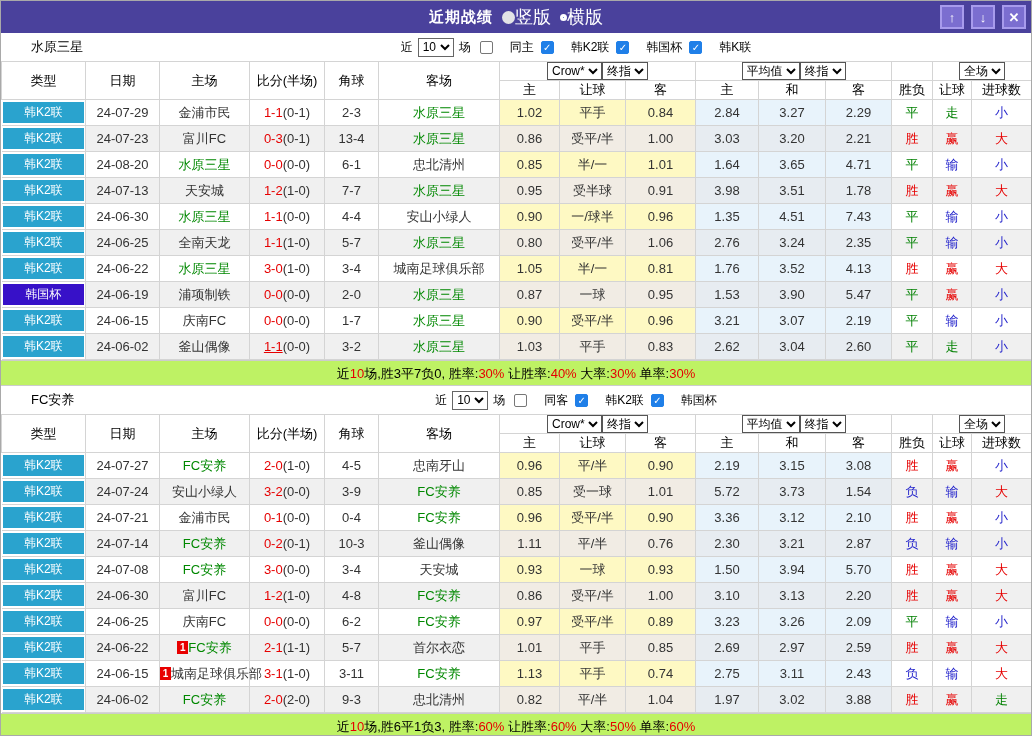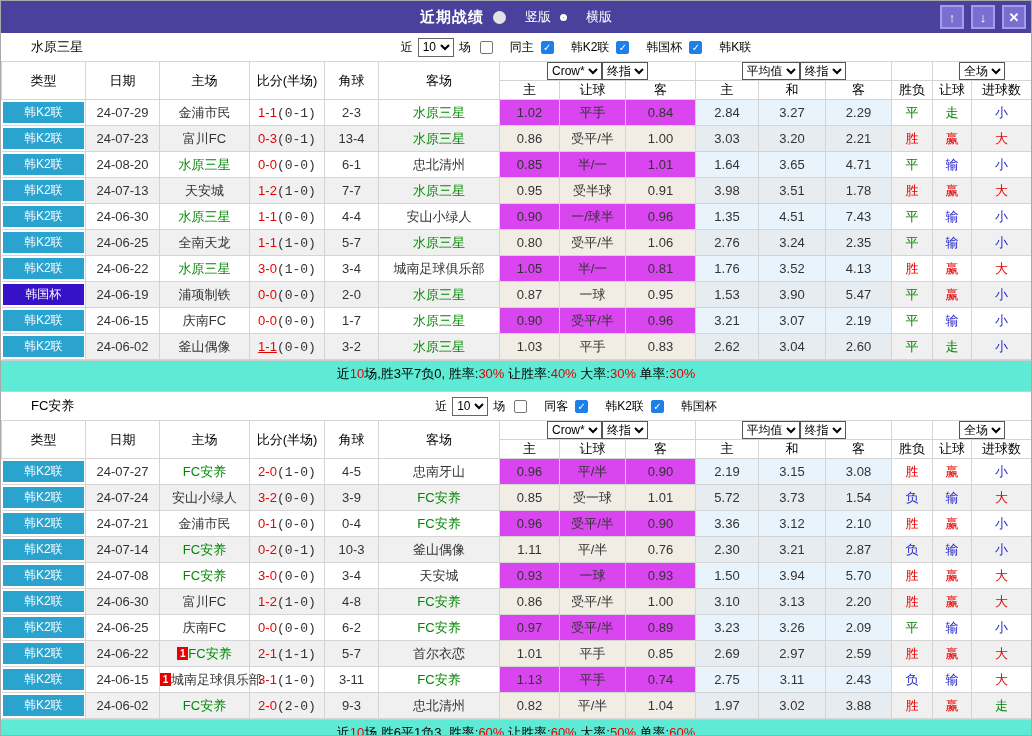--- a/index.html
+++ b/index.html
@@ -4,21 +4,21 @@
 <style>
   * { box-sizing: border-box; }
   html,body { margin:0; padding:0; background:#fff; }
   body { font-family:"Liberation Sans","DejaVu Sans",sans-serif; }
   .page { width:1032px; height:736px; border:1px solid #a9a9a9; background:#fff; overflow:hidden; }
 
   
   .titlebar { height:32px; background:#4a419c; position:relative; display:flex; align-items:center; justify-content:center; color:#fff; }
   .title-group { display:flex; align-items:center; gap:9px; }
   .tb-title { font-size:15px; font-weight:bold; letter-spacing:1px; }
-  .radio-opt { display:flex; align-items:center; gap:19px; font-size:13px; cursor:default; }
+  .radio-opt { display:flex; align-items:center; gap:0; font-size:18px; cursor:default; }
   .radio-dot { width:13px; height:13px; border-radius:50%; background:#e3e3e6; display:inline-block; }
   .radio-ring { width:7px; height:7px; border-radius:50%; border:3px solid #fff; background:#3f63c8; display:inline-block; }
   .tb-buttons { position:absolute; right:5px; top:4px; display:flex; gap:7px; }
   .tb-btn { width:24px; height:24px; background:#7b6ed0; border:2px solid #a79bec; color:#fff; font-size:13px; font-weight:bold; display:flex; align-items:center; justify-content:center; cursor:pointer; padding:0; line-height:1; }
 
   
   .filter-row { height:28px; position:relative; display:flex; align-items:center; background:#fff; }
   .section-title { position:absolute; left:30px; font-size:13px; color:#000; }
   .filter-controls { margin:0 auto; display:flex; align-items:center; gap:3px; font-size:12px; color:#000; padding-left:120px; }
   .filter-controls select { font-size:12px; height:19px; border:1px solid #666; background:#fff; margin:0 2px; }
@@ -31,37 +31,37 @@
   table { width:100%; border-collapse:collapse; table-layout:fixed; }
   th, td { border:1px solid #d4d4d4; text-align:center; padding:0; font-weight:normal; overflow:visible; white-space:nowrap; }
   thead th { font-size:13px; color:#000; background:#fff; }
   .th-group { height:19px; }
   .th-sub { height:19px; }
   .th-static { font-size:13px; }
   thead select { font-size:12px; height:18px; border:1px solid #555; background:#fff; vertical-align:middle; }
   tbody td { height:26px; font-size:13px; color:#333; }
   tr.odd td { background:#fff; }
   tr.even td { background:#f0f0f0; }
-  tr.odd td.col-odds { background:#d946ef; }
+  tr.odd td.col-odds { background:#fef9c3; }
   tr.even td.col-odds { background:#f1ece4; }
   tr.odd td.col-avg { background:#e8f3fb; }
   tr.even td.col-avg { background:#e7ecf1; }
   td.type-cell { padding:0 1px; background:#fff !important; border-left:none; }
   .type-badge { margin:2px 0; height:21px; line-height:21px; color:#fff; font-size:12px; }
   .focal { color:#008800; }
   .score-main { color:#e60000; }
   .score-main.u { text-decoration:underline; }
-  .score-half { color:#333;font-family:Liberation Mono, monospace; }
+  .score-half { color:#333; }
   .red-card { display:inline-block; background:#e80000; color:#fff; width:11px; height:13px; line-height:13px; font-size:10px; font-weight:bold; vertical-align:1px; }
   .oc-r { color:#e60000; }
   .oc-g { color:#008000; }
   .oc-b { color:#2626cc; }
 
   
-  .summary { height:32px; line-height:25px; text-align:center; font-size:13px; color:#000; border-top:1px solid #ccc; border-bottom:1px solid #ccc; background:#5eead4; }
+  .summary { height:26px; line-height:25px; text-align:center; font-size:13px; color:#000; border-top:1px solid #ccc; border-bottom:1px solid #ccc; background:#bef264; }
   .sp-k { color:#000; }
   .sp-r { color:#e60000; }
 </style>
 </head>
 <body>
 
 <div class="page">
   <div class="titlebar">
     <div class="title-group">
       <span class="tb-title">近期战绩</span>

